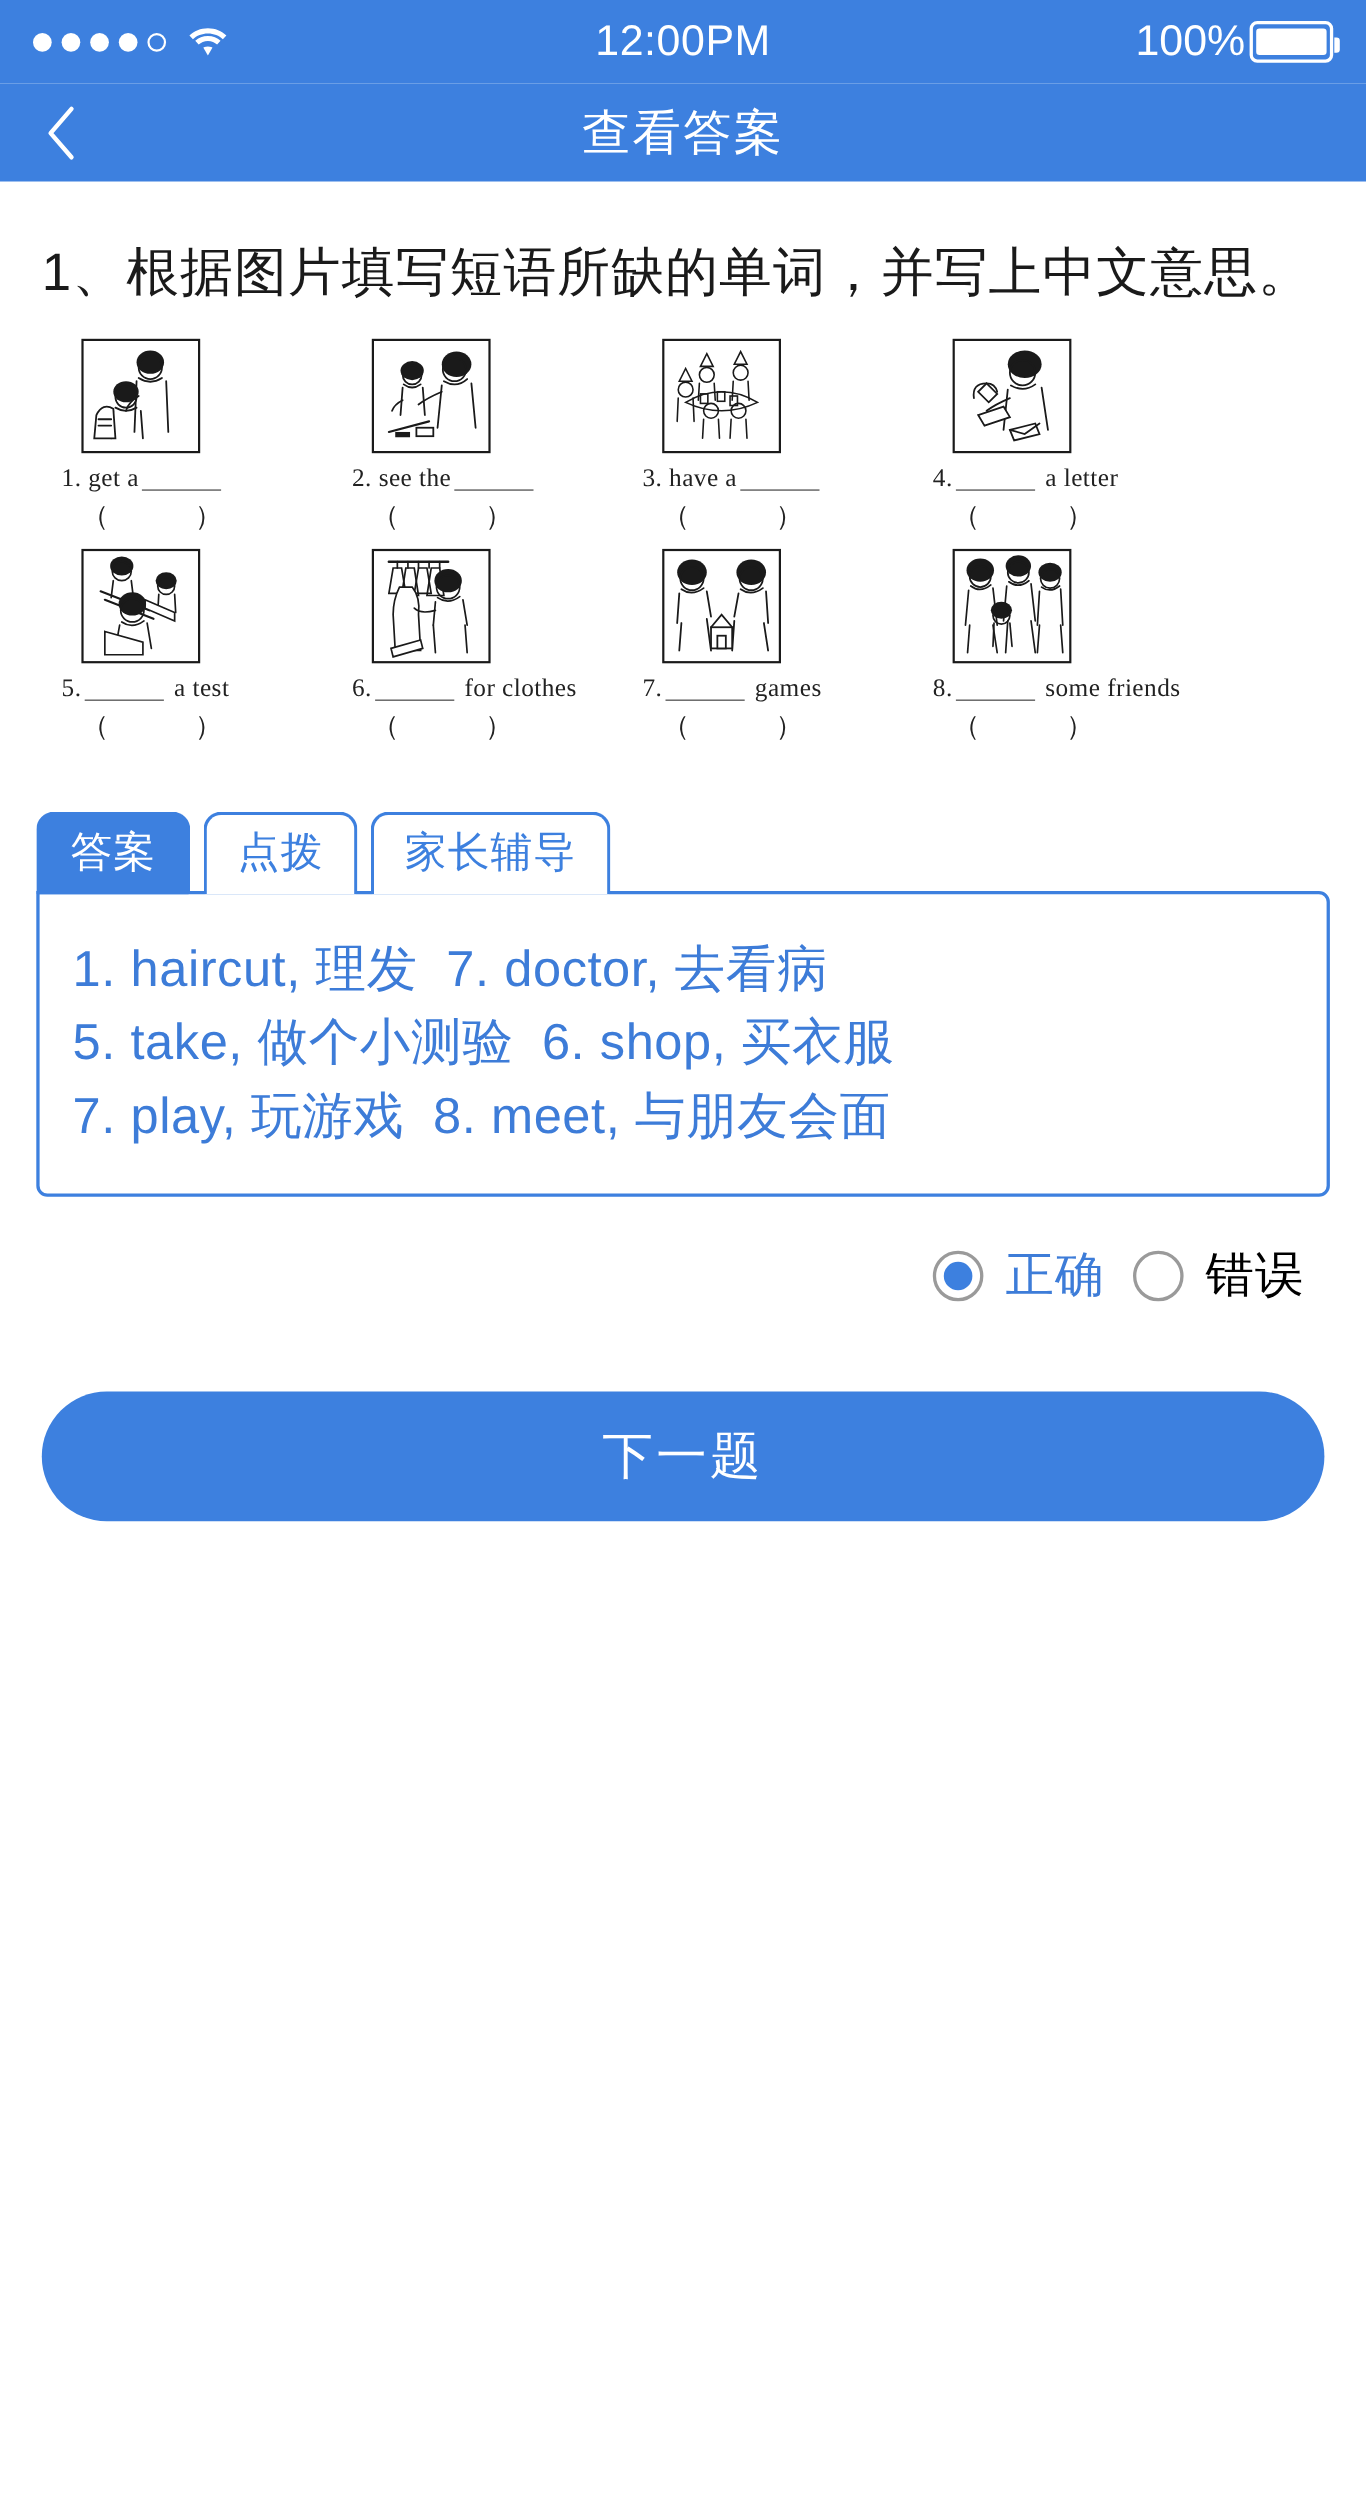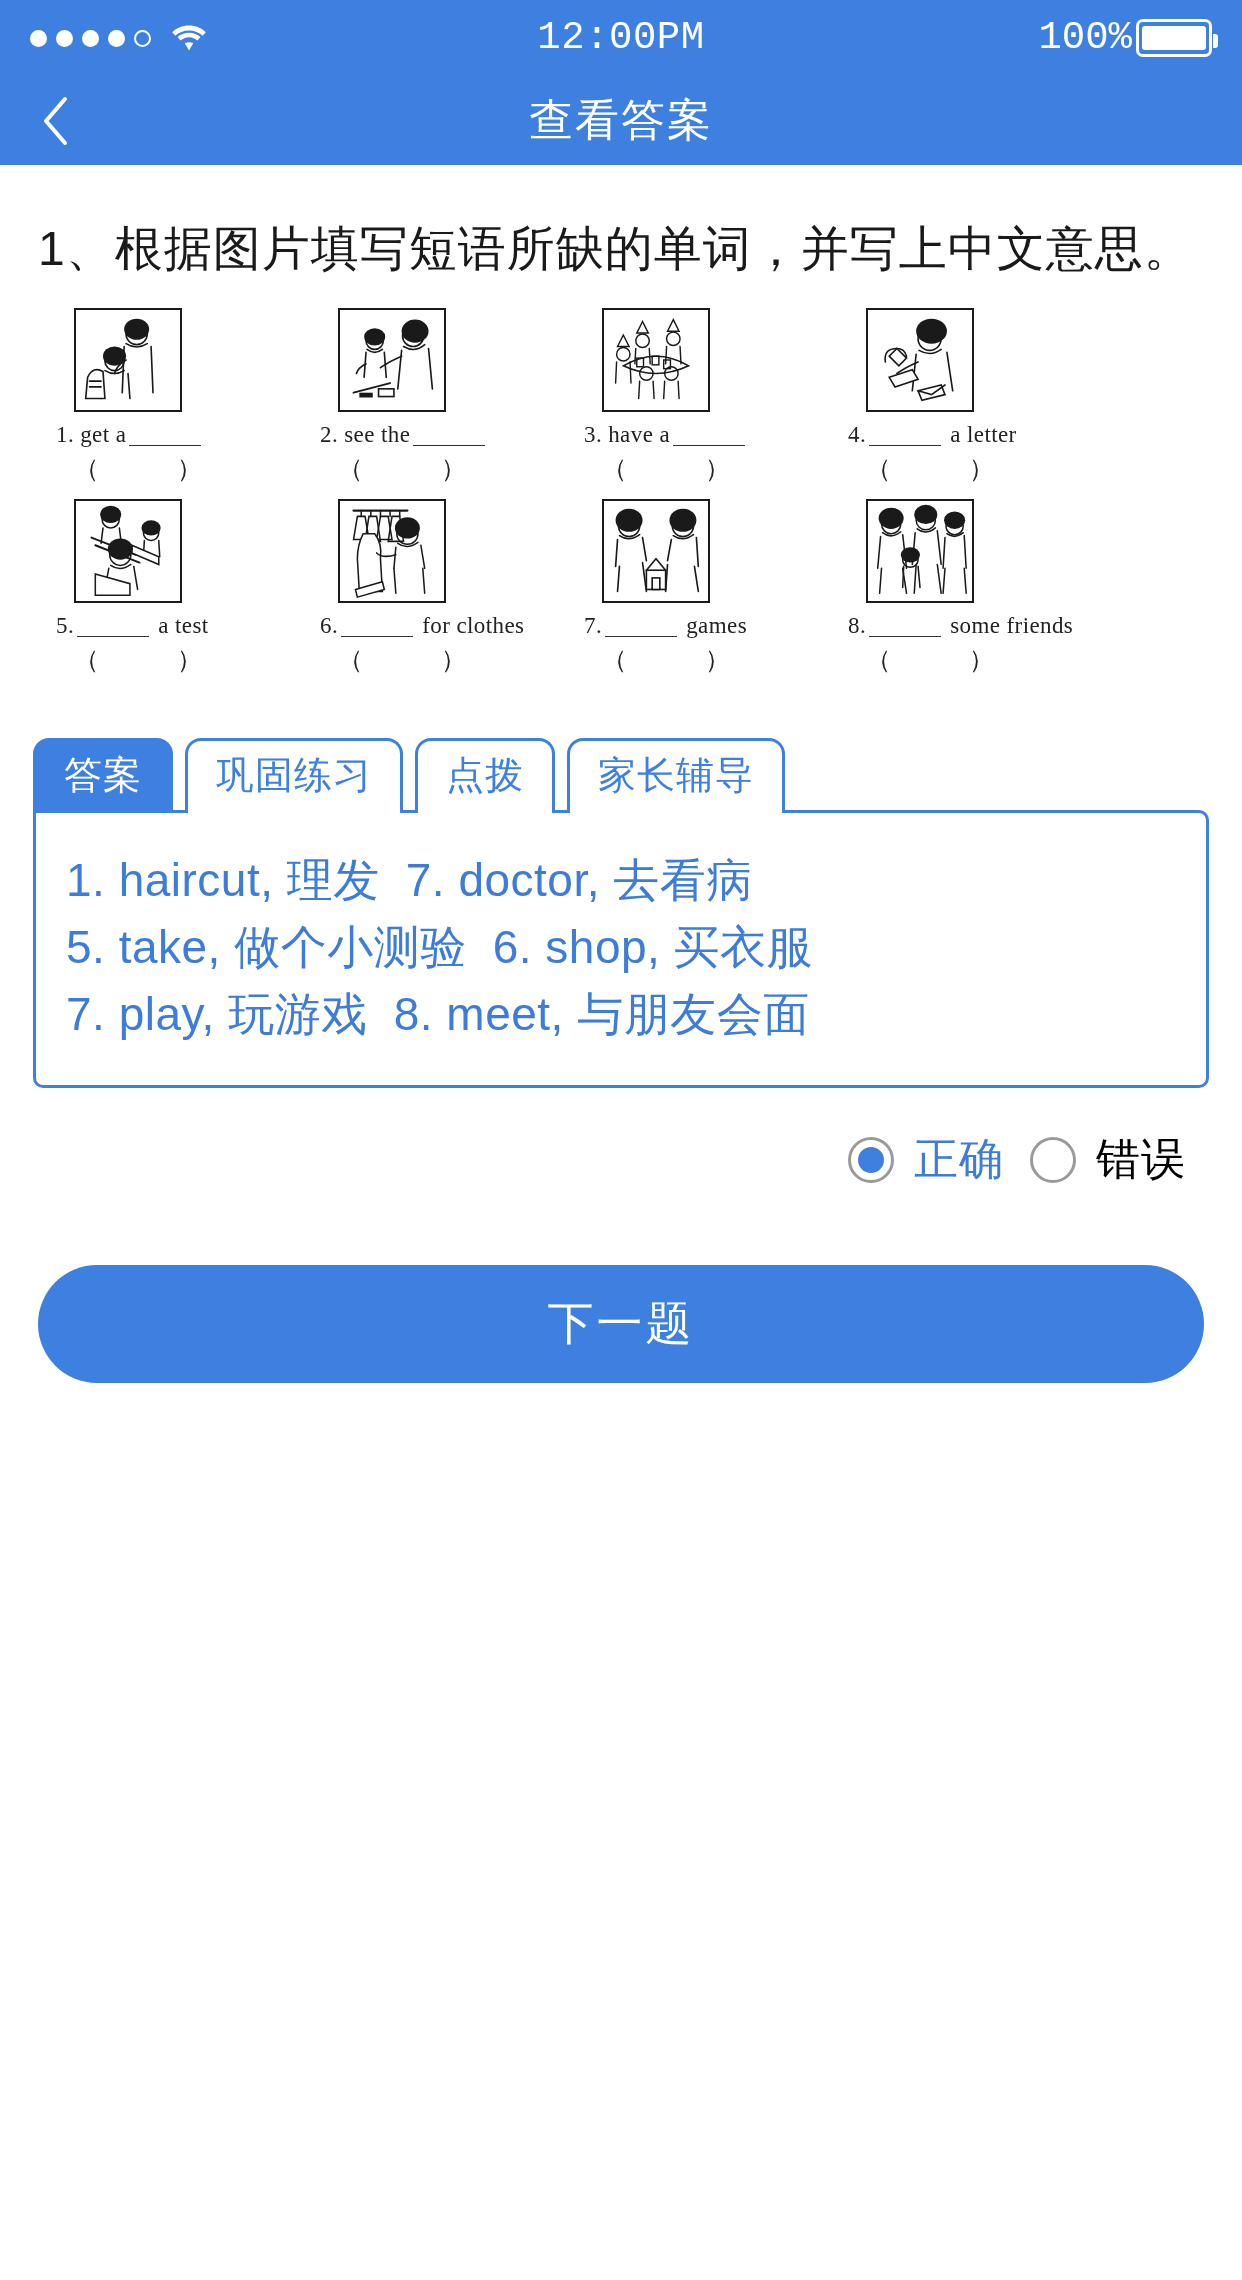--- a/index.html
+++ b/index.html
@@ -6,21 +6,21 @@
   html,body { width:1242px; height:2280px; }
   body {
     font-family:"Liberation Sans","DejaVu Sans",sans-serif;
     background:#ffffff;
     overflow:hidden;
   }
 
   
   .statusbar{
     height:76px; background:#3D80DF; color:#fff;
-    display:flex; align-items:center; padding:4px 30px; position:relative;font-family:Liberation Mono, monospace;
+    display:flex; align-items:center; padding:4px 30px; position:relative;
   }
   .sb-left{ display:flex; align-items:center; gap:14px; }
   .dots{ display:flex; align-items:center; gap:9px; }
   .dot{ width:17px; height:17px; border-radius:50%; background:#fff; }
   .dot.hollow{ background:transparent; border:2.5px solid #fff; }
   .wifi{ width:36px; height:28px; position:relative; margin-left:6px;}
   .sb-time{
     position:absolute; left:0; right:0; text-align:center;
     font-size:39px; letter-spacing:.5px; font-weight:400;
     pointer-events:none;
@@ -387,21 +387,20 @@
         <div class="paren"><span>（</span><span class="sp"></span><span>）</span></div>
       </div>
 
     </div>
   </div>
 </div>
 
 <div class="tabs-wrap">
   <div class="tabs">
     <div class="tab active">答案</div>
-    <div class="tab">巩固练习</div>
     <div class="tab">点拨</div>
     <div class="tab">家长辅导</div>
   </div>
 </div>
 
 <div class="answer-card">
   <div class="ans-line"><span>1. haircut, 理发</span><span class="gap"></span><span>7. doctor, 去看病</span></div>
   <div class="ans-line"><span>5. take, 做个小测验</span><span class="gap"></span><span>6. shop, 买衣服</span></div>
   <div class="ans-line"><span>7. play, 玩游戏</span><span class="gap"></span><span>8. meet, 与朋友会面</span></div>
 </div>

